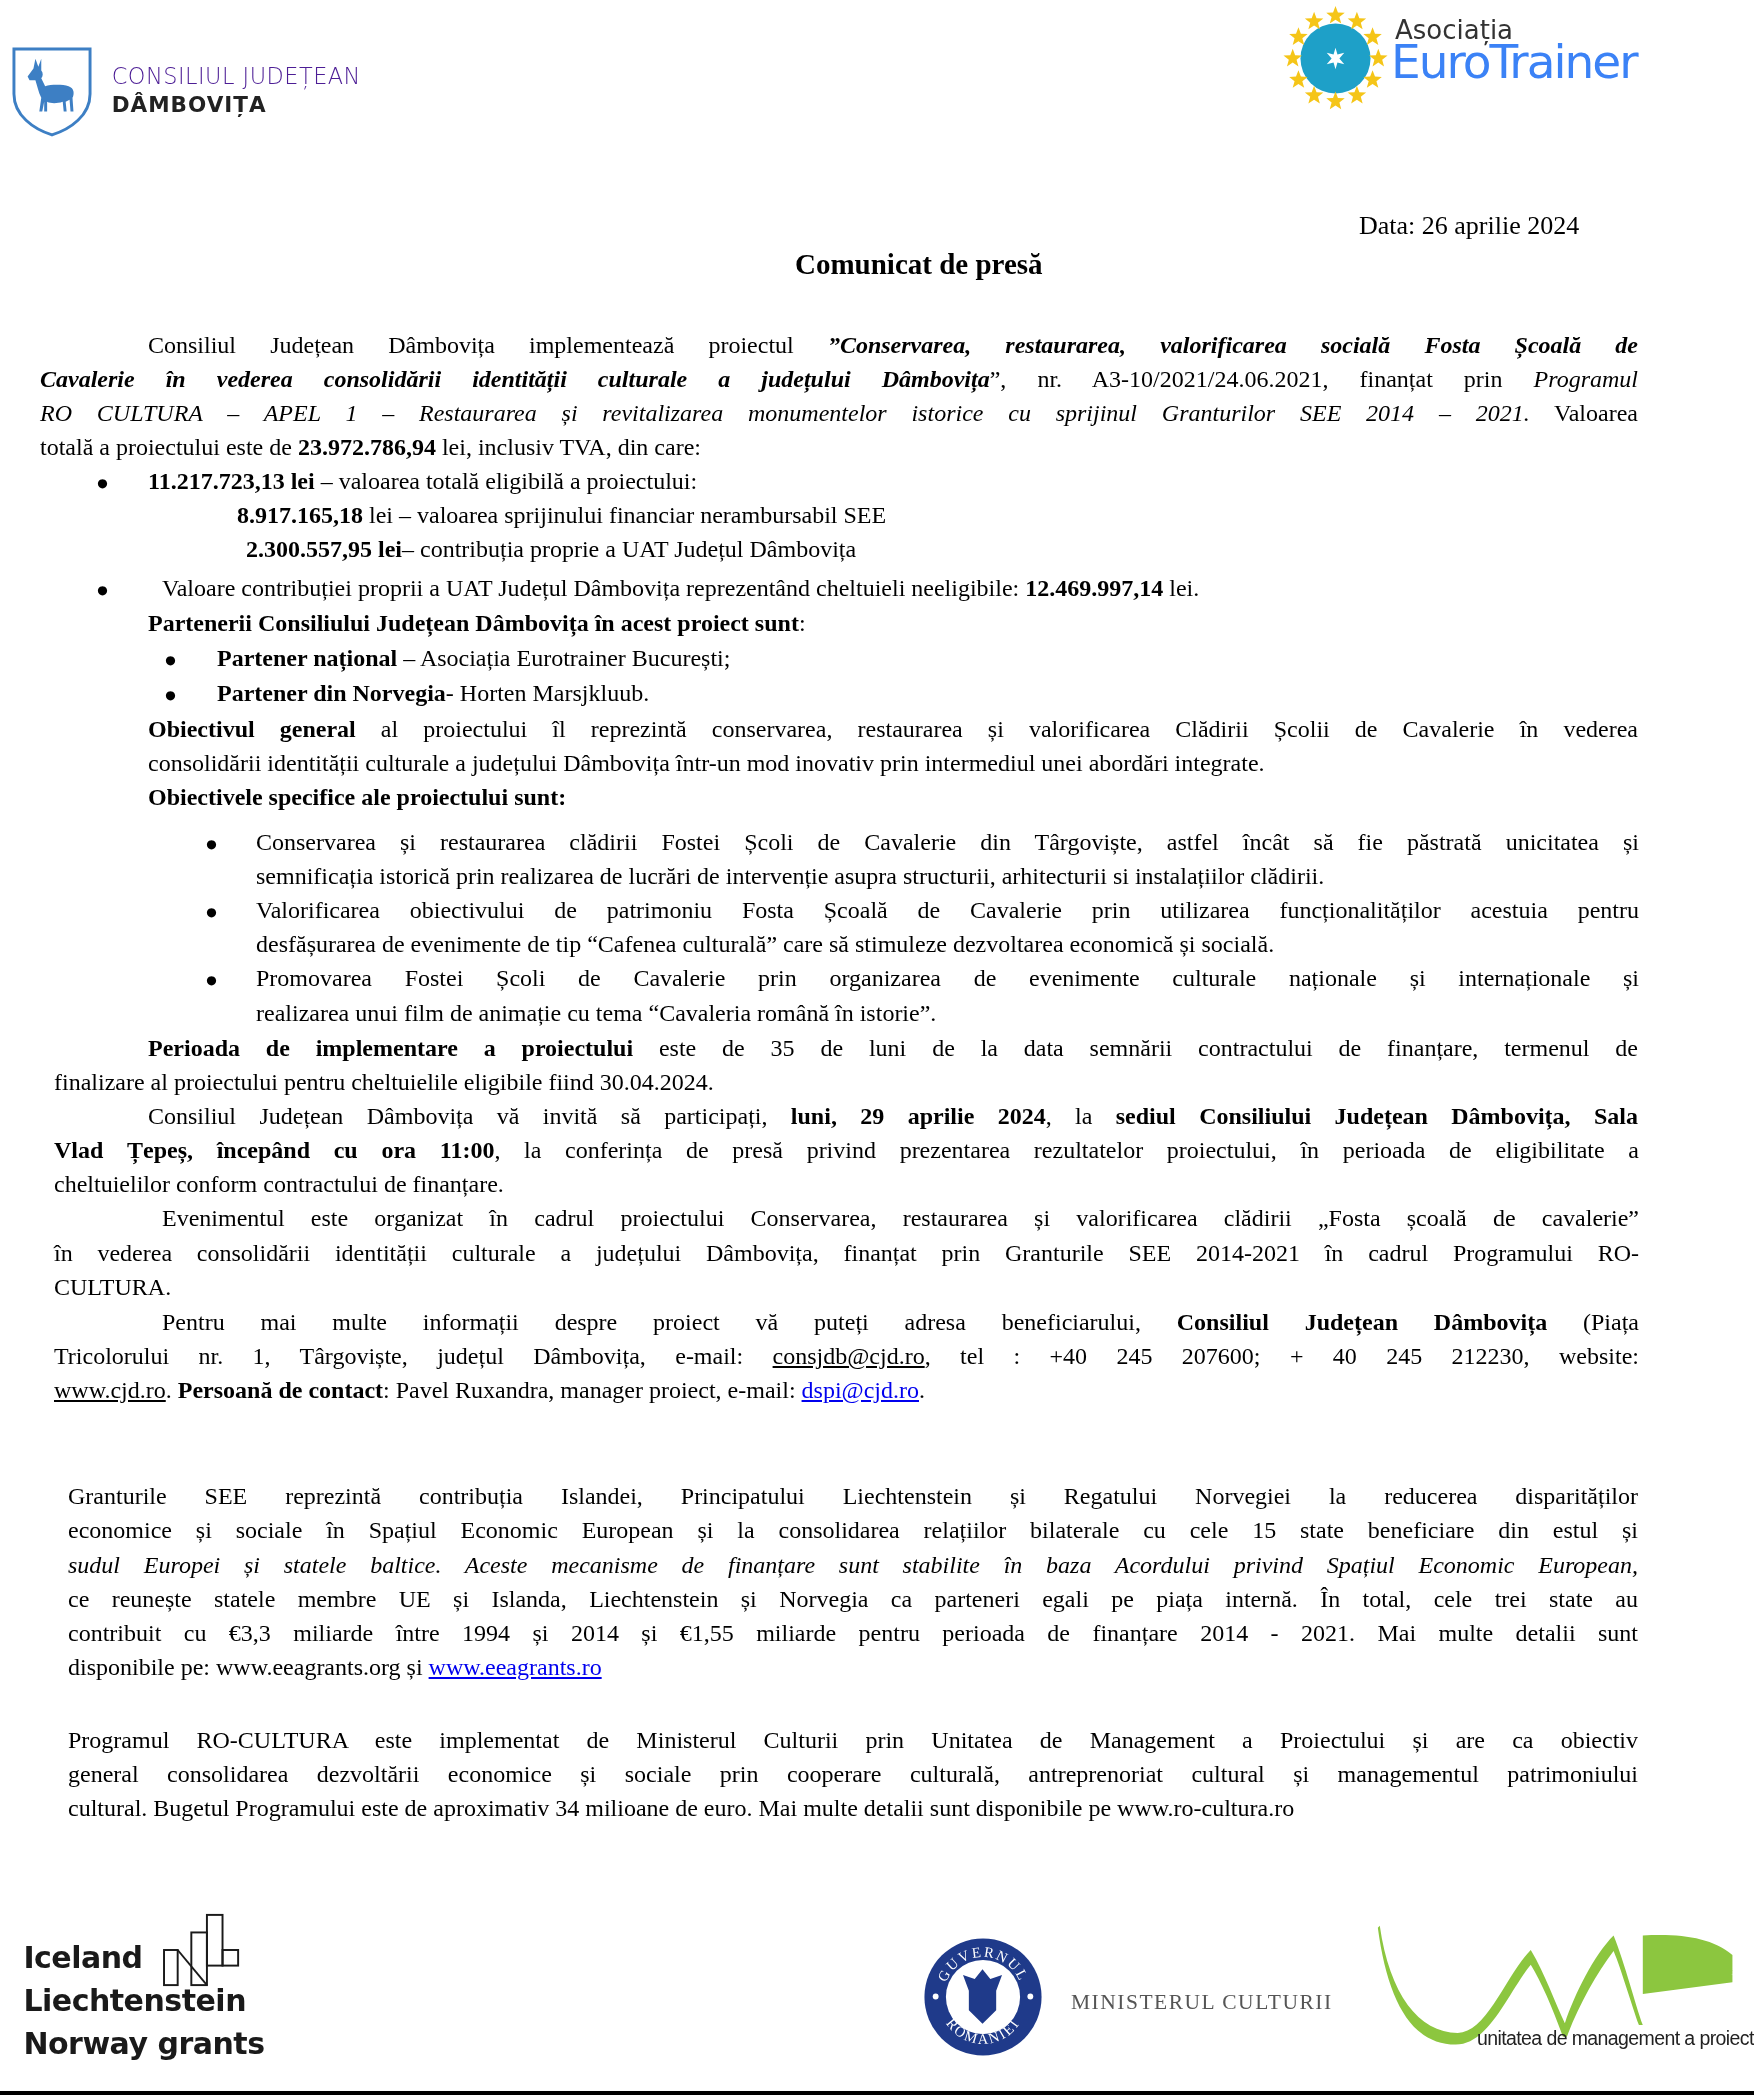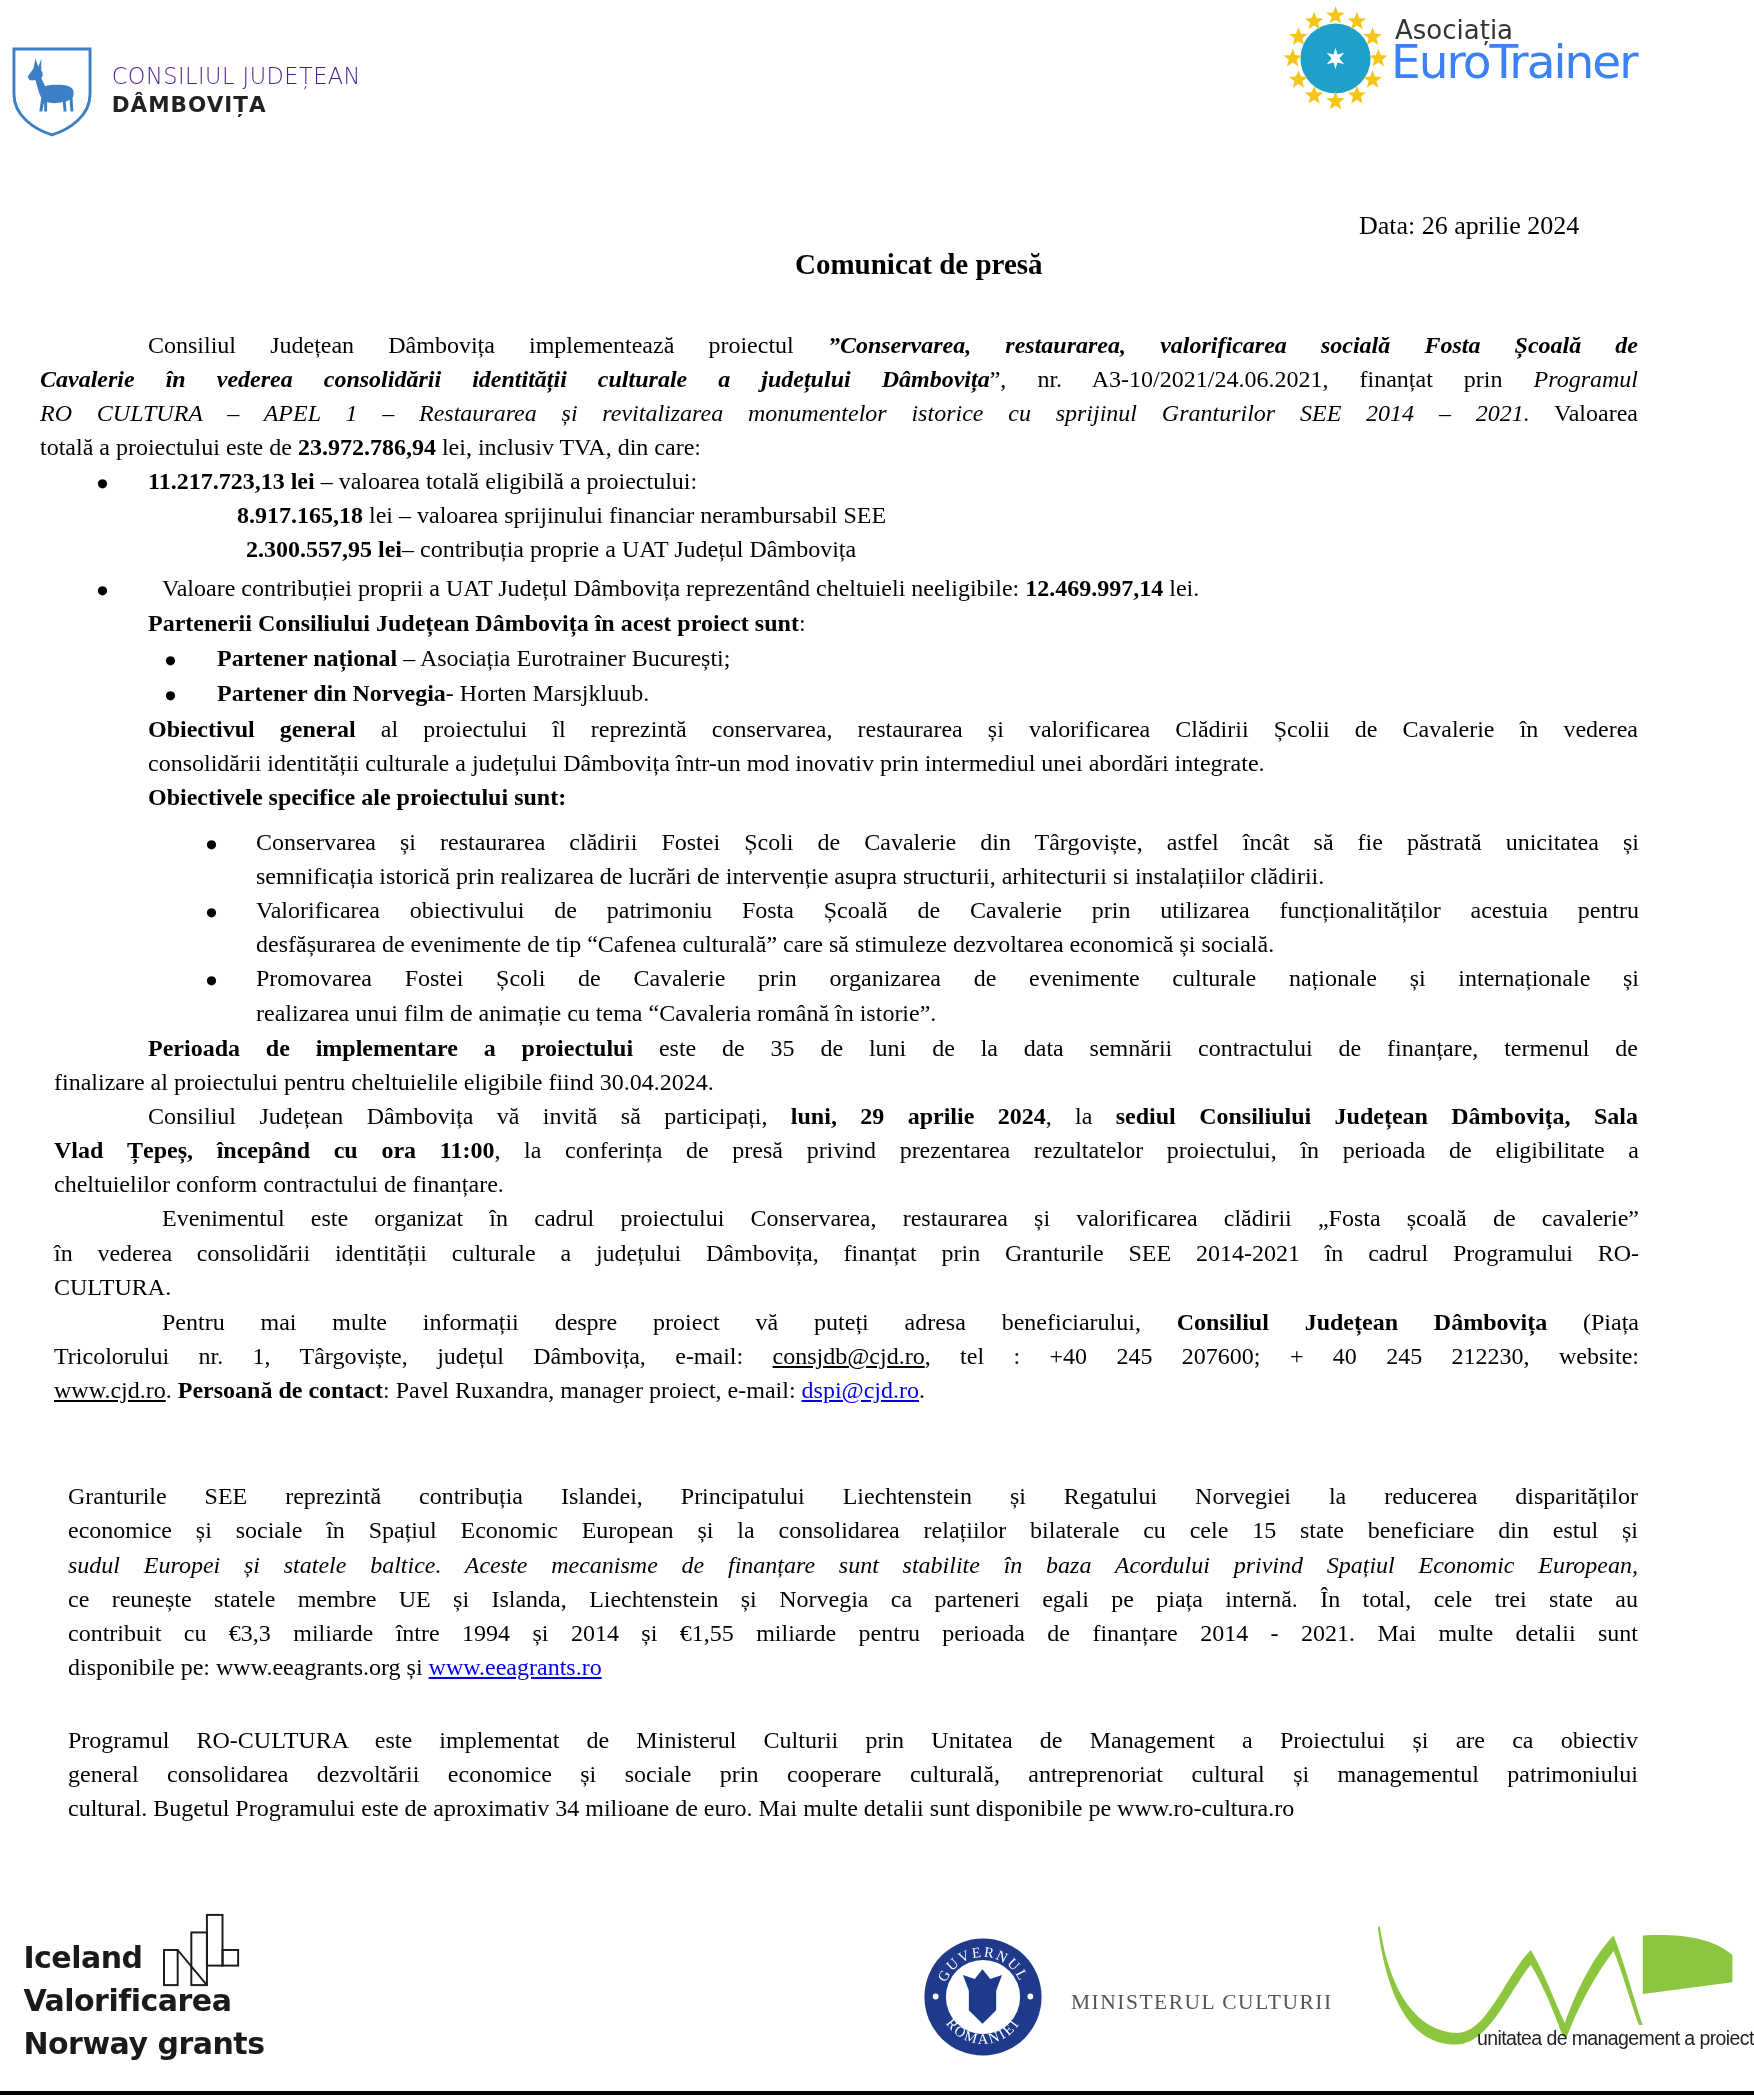--- a/index.html
+++ b/index.html
@@ -214,21 +214,21 @@
   <svg id="eea-mark" viewBox="0 0 90 80">
     <g fill="none" stroke="#1a1a1a" stroke-width="2">
       <rect x="4" y="40" width="14" height="36"></rect>
       <rect x="32" y="22" width="16" height="54"></rect>
       <rect x="48" y="4" width="16" height="52"></rect>
       <rect x="64" y="40" width="16" height="16"></rect>
       <line x1="18" y1="40" x2="48" y2="76"></line>
     </g>
   </svg>
   <div id="eea-l1">Iceland</div>
-  <div id="eea-l2">Valorificarea</div>
+  <div id="eea-l2">Liechtenstein</div>
   <div id="eea-l3">
     <span>Norway</span> <span id="eea-grants">grants</span>
   </div>
 </div>
 
 <svg id="gov-seal" class="abs" viewBox="0 0 125 125">
   <defs>
     <path id="arcTop" d="M22 62 A40 40 0 0 1 103 62"></path>
     <path id="arcBot" d="M18 66 A44 44 0 0 0 107 66"></path>
   </defs>

